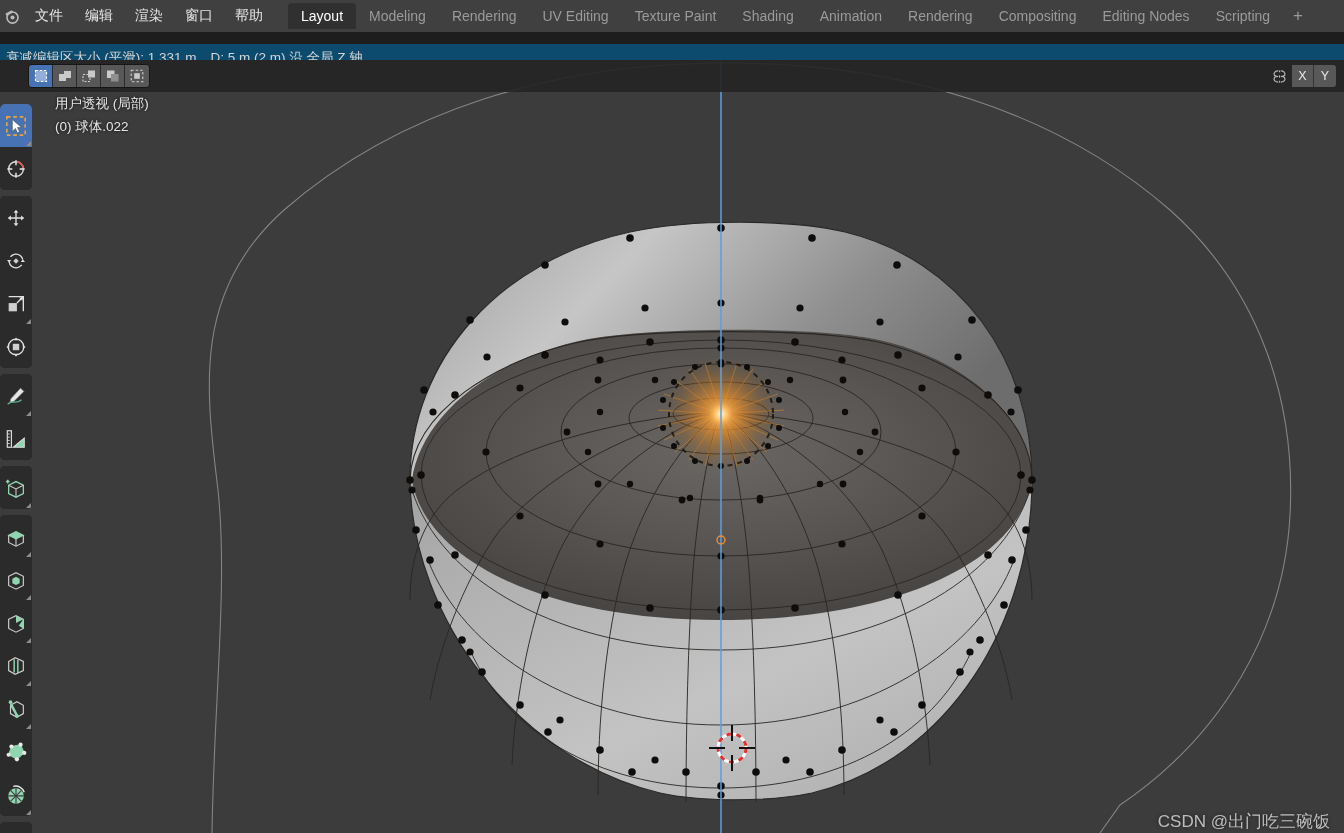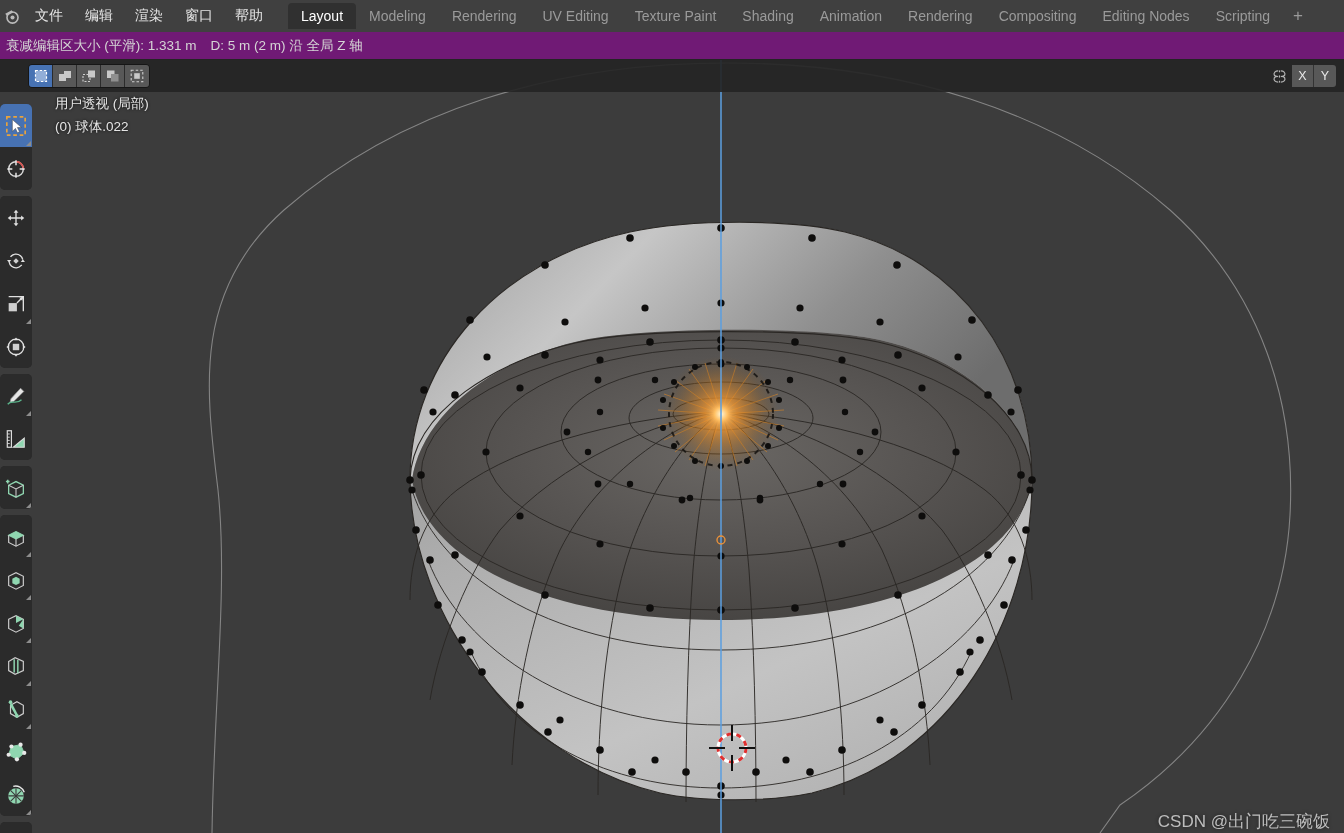--- a/index.html
+++ b/index.html
@@ -31,22 +31,22 @@
     border-radius:4px 4px 0 0; cursor:default; margin-bottom:0px;
   }
   .tab.active { background:#303030; color:#ffffff; }
   .tab-plus {
     color:#9a9a9a; font-size:17px; padding:0 10px; height:26px;
     display:flex; align-items:center; cursor:default;
   }
 
   
   .statusline {
-    position:absolute; left:0; top:32px; width:1344px; height:28px;
-    background:#701a75; display:flex; align-items:center;
+    position:absolute; left:0; top:44px; width:1344px; height:28px;
+    background:#0c4a6e; display:flex; align-items:center;
     padding-left:6px; color:#d5d5d5; font-size:13.5px; white-space:nowrap;
     border-bottom:1px solid #242424;
   }
   .statusline .gap { display:inline-block; width:14px; }
 
   
   .viewport {
     position:absolute; left:0; top:60px; width:1344px; height:773px;
     background:#3c3c3c; overflow:hidden;
   }

